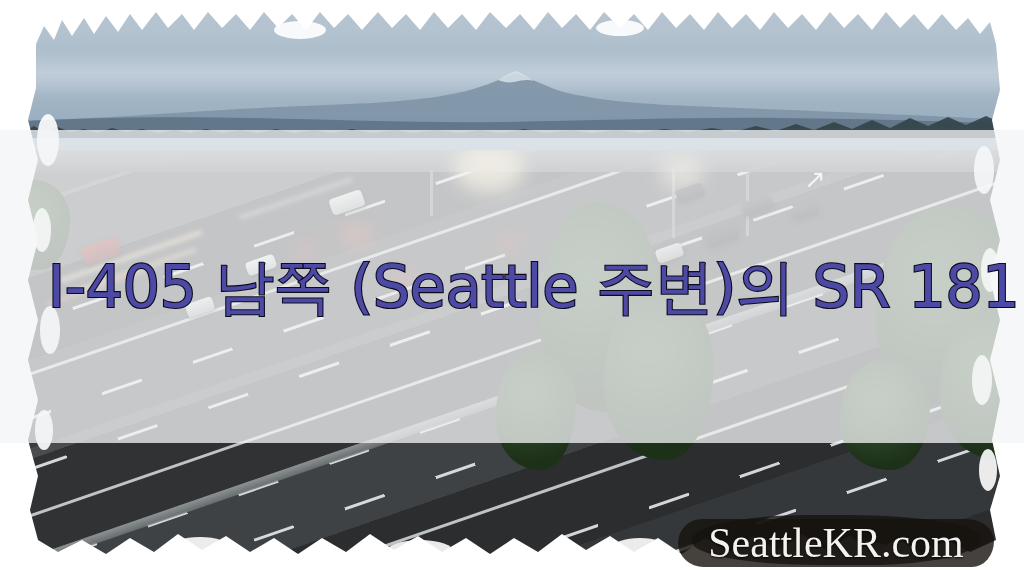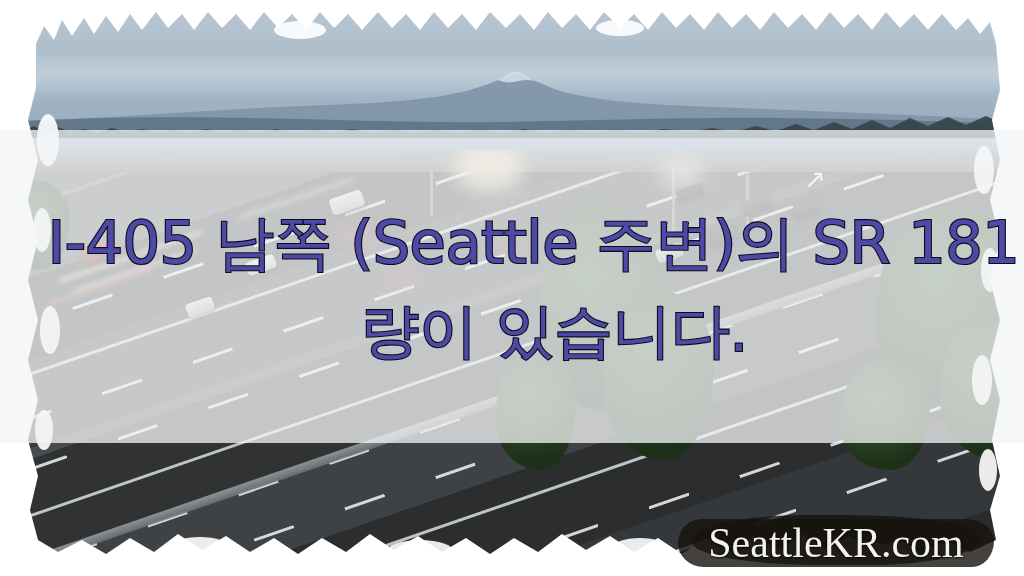--- a/index.html
+++ b/index.html
@@ -351,21 +351,20 @@
         <ellipse cx="300" cy="30" rx="26" ry="9"></ellipse>
         <ellipse cx="620" cy="28" rx="24" ry="8"></ellipse>
       </g>
     </svg>
   </div>
 
   <div class="caption-panel"></div>
 
   <div class="caption">
     <div class="cap-line">I-405 남쪽 (Seattle 주변)의 SR 181 (</div>
-    <div class="cap-line">량이 있습니다.</div>
   </div>
 
   <div class="watermark">
     <div class="wm-blob"></div>
     <div class="wm-blob b2"></div>
     <div class="wm-text">SeattleKR.com</div>
   </div>
 
 </div>
 

